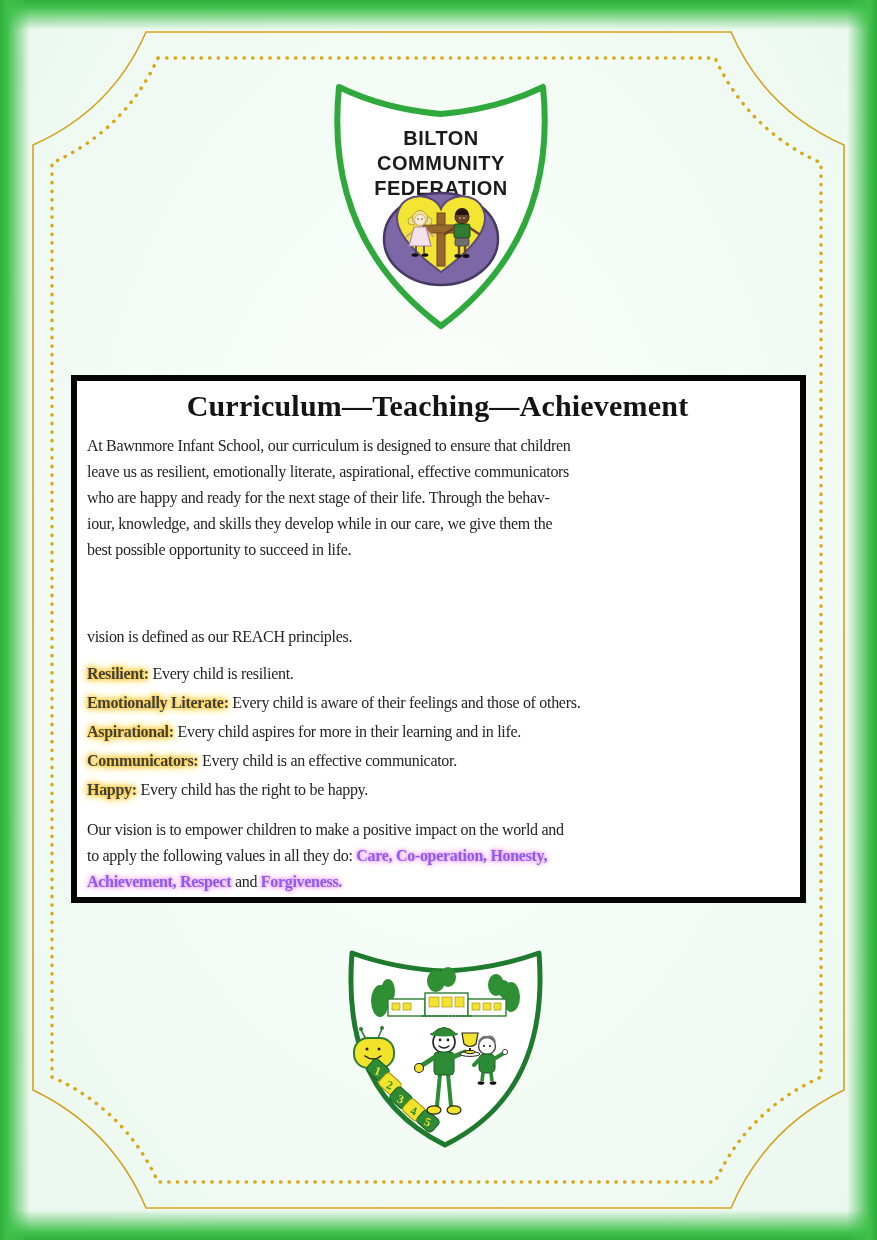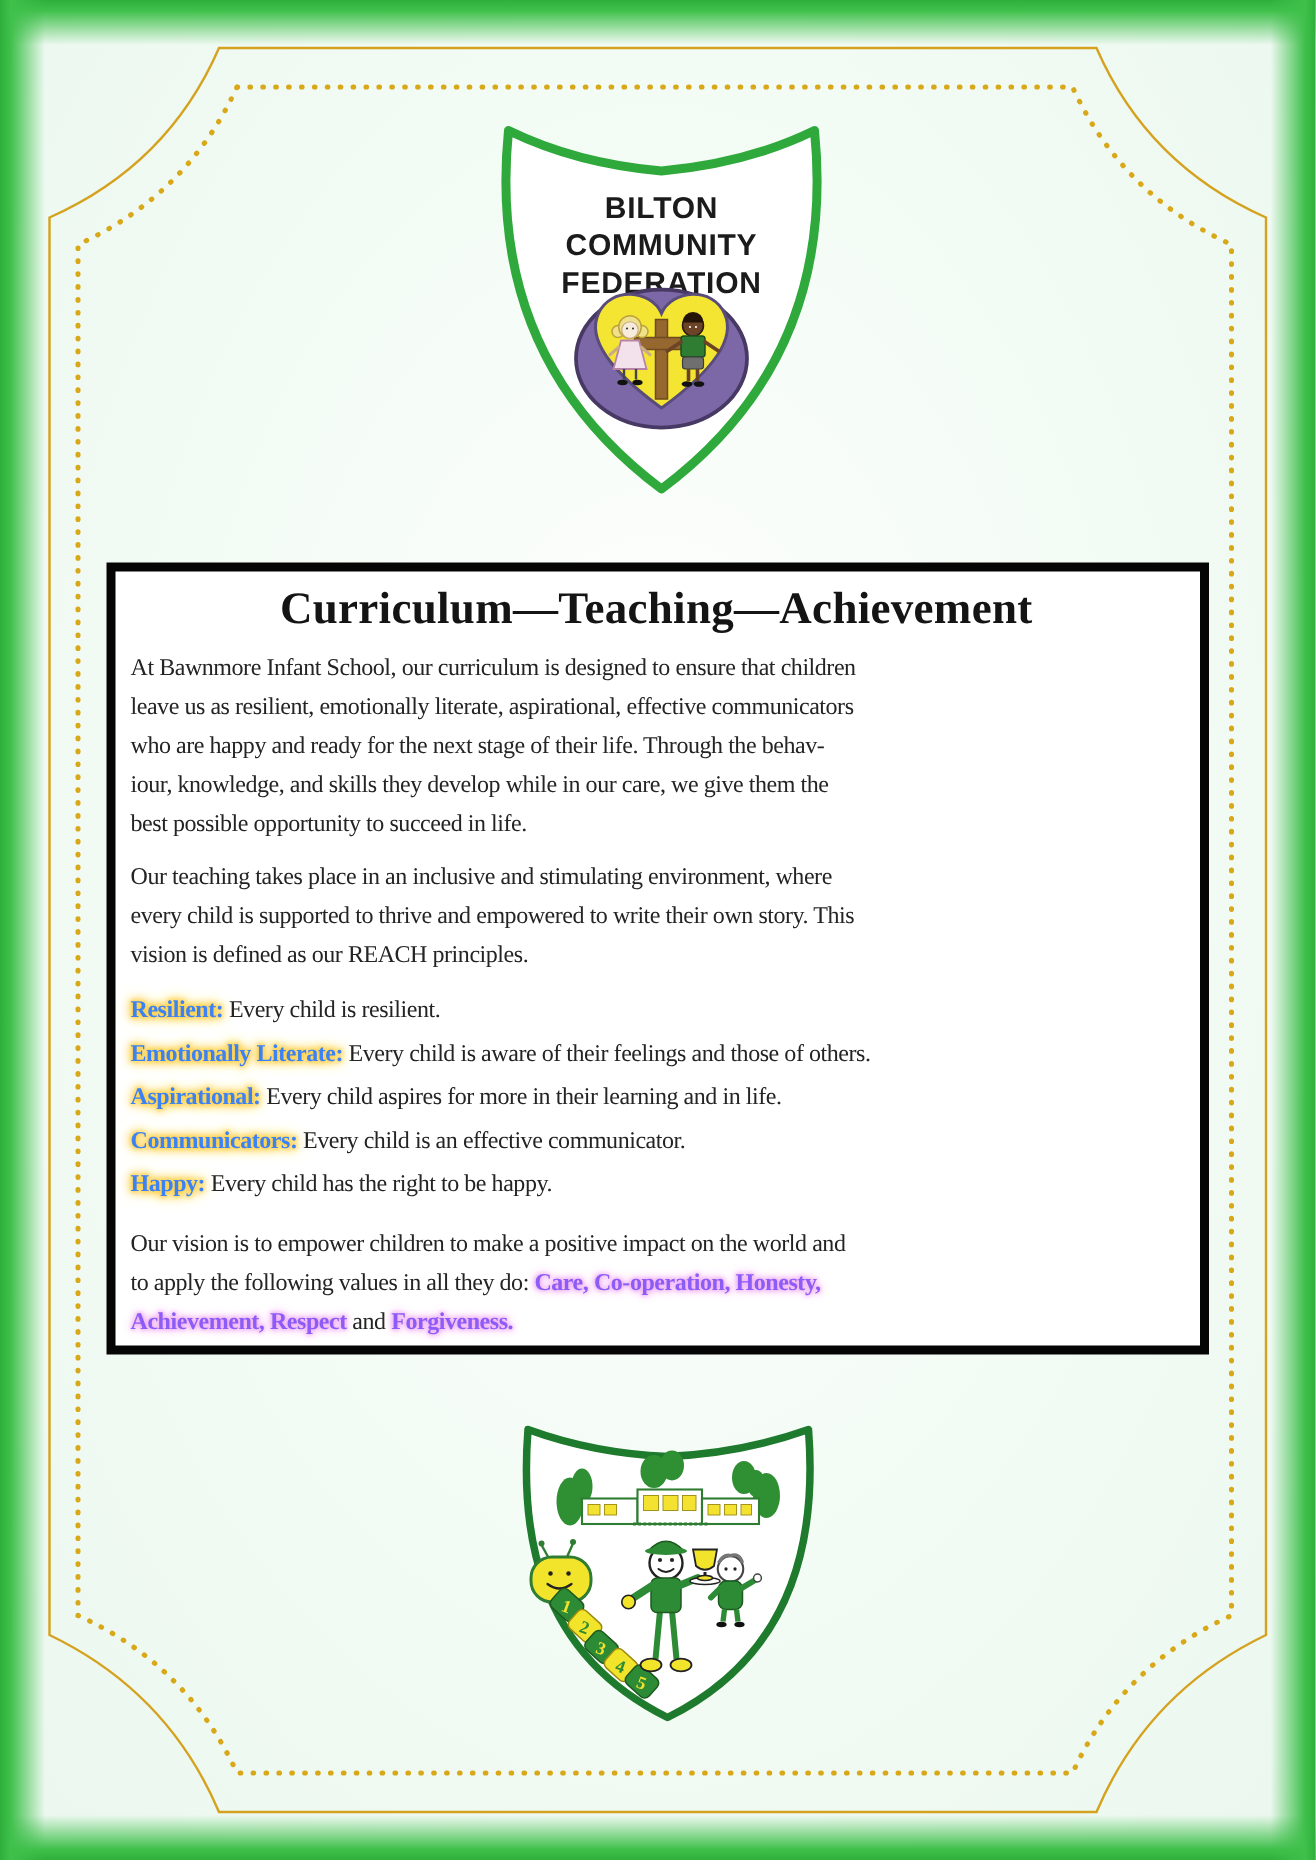--- a/index.html
+++ b/index.html
@@ -38,21 +38,21 @@
   }
   .vision-title {
     text-align:center; font-weight:bold; font-size:30px; color:#141414;
     letter-spacing:0.2px; margin:2px 0 10px 0;
   }
   .vision-body { font-size:16px; letter-spacing:-0.3px; color:#242424; }
   .vision-body p.para { line-height:26px; margin:0 0 9px 0; }
   .vision-body p.list { line-height:29px; margin:2px 0 13px 0; }
   .vision-body p:last-child { margin-bottom:0; }
   .seg-o {
-    color:#3b82f6; font-weight:bold;
+    color:#404040; font-weight:bold;
     text-shadow:0 0 3px #ffd24a, 0 0 3px #ffd24a, 0 0 6px #ffc933, 0 0 8px #ffc933, 0 0 10px #ffd76e;
   }
   .seg-p {
     color:#8b5cf6; font-weight:bold;
     text-shadow:0 0 3px #f0aef2, 0 0 3px #f0aef2, 0 0 6px #f2b8f5, 0 0 8px #f2b8f5;
   }
 </style>
 </head>
 <body>
 
@@ -106,21 +106,21 @@
     <line x1="131" y1="159" x2="131" y2="167" stroke="#6b4326" stroke-width="2.4"></line>
     <ellipse cx="124" cy="169" rx="3.6" ry="1.9" fill="#111"></ellipse>
     <ellipse cx="132" cy="169" rx="3.6" ry="1.9" fill="#111"></ellipse>
   </g>
 </svg>
 
 <div class="vision-box">
   <div class="vision-title">Curriculum—Teaching—Achievement</div>
   <div class="vision-body">
       <p class="para"><span class="seg-n">At Bawnmore Infant School, our curriculum is designed to ensure that children</span><br><span class="seg-n">leave us as resilient, emotionally literate, aspirational, effective communicators</span><br><span class="seg-n">who are happy and ready for the next stage of their life. Through the behav-</span><br><span class="seg-n">iour, knowledge, and skills they develop while in our care, we give them the</span><br><span class="seg-n">best possible opportunity to succeed in life.</span></p>
-      <p class="para"><span class="seg-n">Our teaching takes place in an inclusive and stimulating environment, where</span><br><span class="seg-n">every child is supported to thrive and empowered to write their own story. This</span><br><span class="seg-n">vision is defined as our REACH principles.</span></p>
+      <p class="para"><br><br><span class="seg-n">vision is defined as our REACH principles.</span></p>
       <p class="list"><span class="seg-o">Resilient:</span><span class="seg-n"> Every child is resilient.</span><br><span class="seg-o">Emotionally Literate:</span><span class="seg-n"> Every child is aware of their feelings and those of others.</span><br><span class="seg-o">Aspirational:</span><span class="seg-n"> Every child aspires for more in their learning and in life.</span><br><span class="seg-o">Communicators:</span><span class="seg-n"> Every child is an effective communicator.</span><br><span class="seg-o">Happy:</span><span class="seg-n"> Every child has the right to be happy.</span></p>
       <p class="para"><span class="seg-n">Our vision is to empower children to make a positive impact on the world and</span><br><span class="seg-n">to apply the following values in all they do: </span><span class="seg-p">Care, Co-operation, Honesty,</span><br><span class="seg-p">Achievement, Respect</span><span class="seg-n"> and </span><span class="seg-p">Forgiveness.</span></p>
     </div>
 </div>
 
 <svg class="bottom-crest" width="202" height="202" viewBox="-3 -3 202 202">
   <path d="M 4,0 Q 48,16 97,18 Q 146,16 191,0 C 196,65 186,148 97,192 C 8,148 -1,65 4,0 Z" fill="#ffffff" stroke="#1e7a2c" stroke-width="5" stroke-linejoin="round"></path>
   <g fill="#2f8f33">
     <ellipse cx="32" cy="48" rx="9" ry="16"></ellipse>
       <ellipse cx="40" cy="38" rx="7" ry="12"></ellipse>

